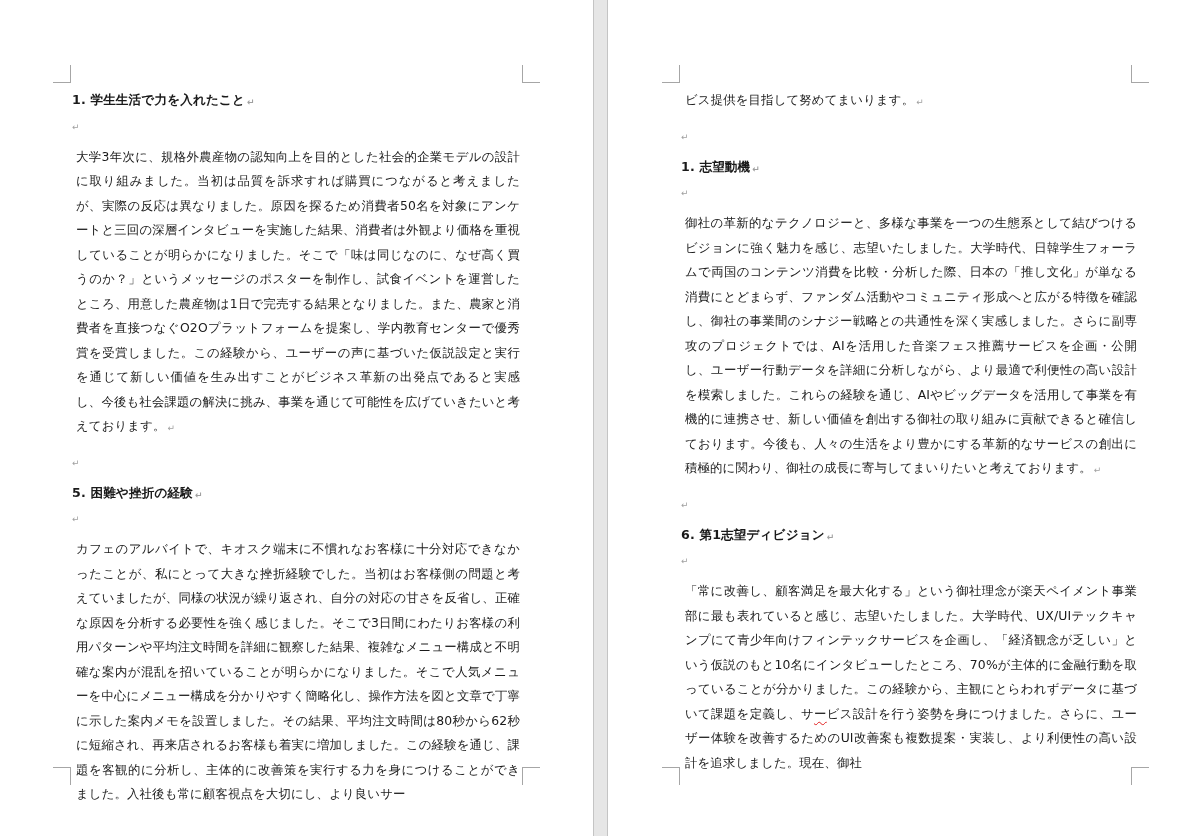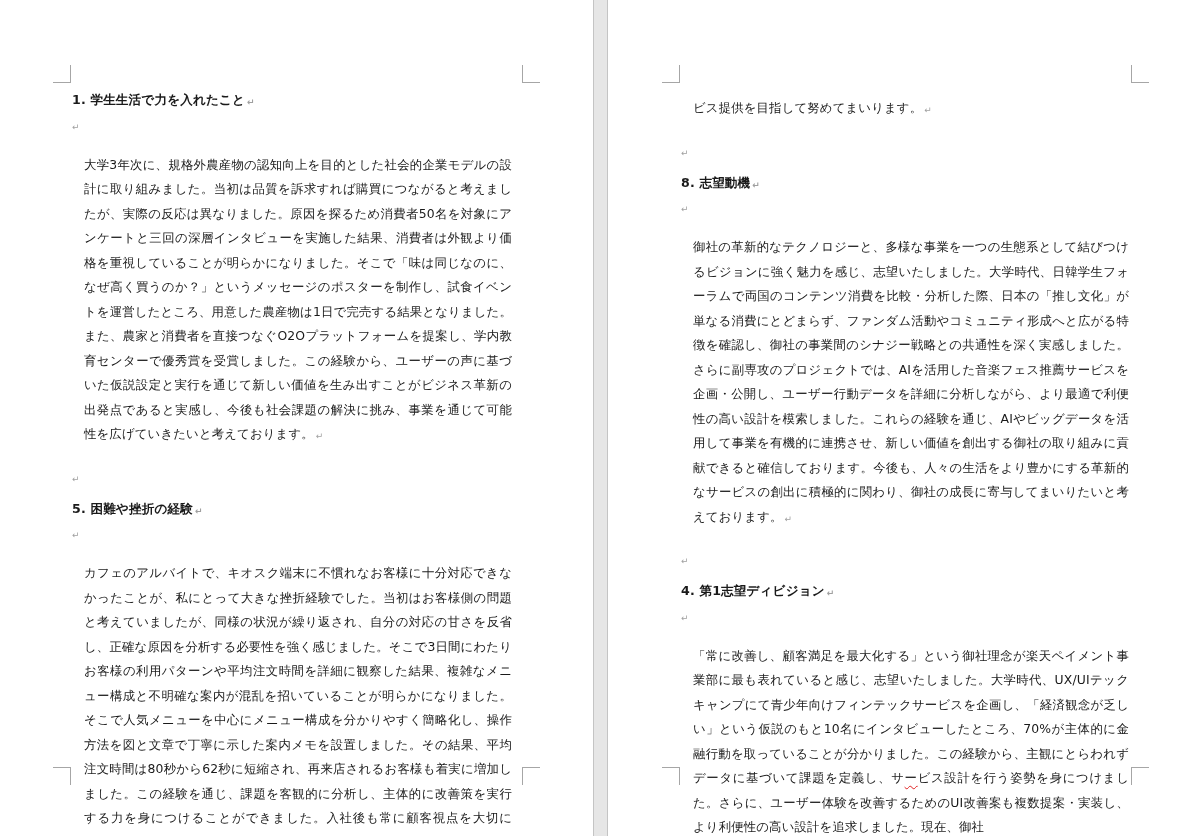--- a/index.html
+++ b/index.html
@@ -50,21 +50,21 @@
       position: absolute;
       top: 84px;
       font-size: 12.4px;
       line-height: 24.5px;
       letter-spacing: 0.15px;
     }
     .page-left .content { left: 72px; width: 452px; }
     .page-right .content { left: 73px; width: 460px; }
 
     .para {
-      margin: 12px;
+      margin: 4px;
       text-align: justify;
       text-justify: inter-character;
     }
     .heading {
       font-weight: bold;
       font-size: 12.6px;
       margin: 0;
       height: 24.5px;
       line-height: 32px;
     }
@@ -107,21 +107,21 @@
 
 <div class="page page-right">
   <div class="crop tl" style="left:54px; top:65px;"></div>
   <div class="crop tr" style="left:523px; top:65px;"></div>
   <div class="crop bl" style="left:54px; top:767px;"></div>
   <div class="crop br" style="left:523px; top:767px;"></div>
 
   <div class="content">
     <p class="para"><span>ビス提供を目指して努めてまいります。</span><span class="pm">↵</span></p>
     <div class="blank"><span class="pm">↵</span></div>
-    <p class="heading"><span>8. 志望動機</span><span class="pm">↵</span></p>
+    <p class="heading"><span>1. 志望動機</span><span class="pm">↵</span></p>
     <div class="blank"><span class="pm">↵</span></div>
     <p class="para"><span>御社の革新的なテクノロジーと、多様な事業を一つの生態系として結びつけるビジョンに強く魅力を感じ、志望いたしました。大学時代、日韓学生フォーラムで両国のコンテンツ消費を比較・分析した際、日本の「推し文化」が単なる消費にとどまらず、ファンダム活動やコミュニティ形成へと広がる特徴を確認し、御社の事業間のシナジー戦略との共通性を深く実感しました。さらに副専攻のプロジェクトでは、AIを活用した音楽フェス推薦サービスを企画・公開し、ユーザー行動データを詳細に分析しながら、より最適で利便性の高い設計を模索しました。これらの経験を通じ、AIやビッグデータを活用して事業を有機的に連携させ、新しい価値を創出する御社の取り組みに貢献できると確信しております。今後も、人々の生活をより豊かにする革新的なサービスの創出に積極的に関わり、御社の成長に寄与してまいりたいと考えております。</span><span class="pm">↵</span></p>
     <div class="blank"><span class="pm">↵</span></div>
-    <p class="heading"><span>4. 第1志望ディビジョン</span><span class="pm">↵</span></p>
+    <p class="heading"><span>6. 第1志望ディビジョン</span><span class="pm">↵</span></p>
     <div class="blank"><span class="pm">↵</span></div>
     <p class="para"><span>「常に改善し、顧客満足を最大化する」という御社理念が楽天ペイメント事業部に最も表れていると感じ、志望いたしました。大学時代、UX/UIテックキャンプにて青少年向けフィンテックサービスを企画し、「経済観念が乏しい」という仮説のもと10名にインタビューしたところ、70%が主体的に金融行動を取っていることが分かりました。この経験から、主観にとらわれずデータに基づいて課題を定義し、サ</span><span class="squiggle">ー</span><span>ビス設計を行う姿勢を身につけました。さらに、ユーザー体験を改善するためのUI改善案も複数提案・実装し、より利便性の高い設計を追求しました。現在、御社</span></p>
   </div>
 </div>
 
 </body></html>

